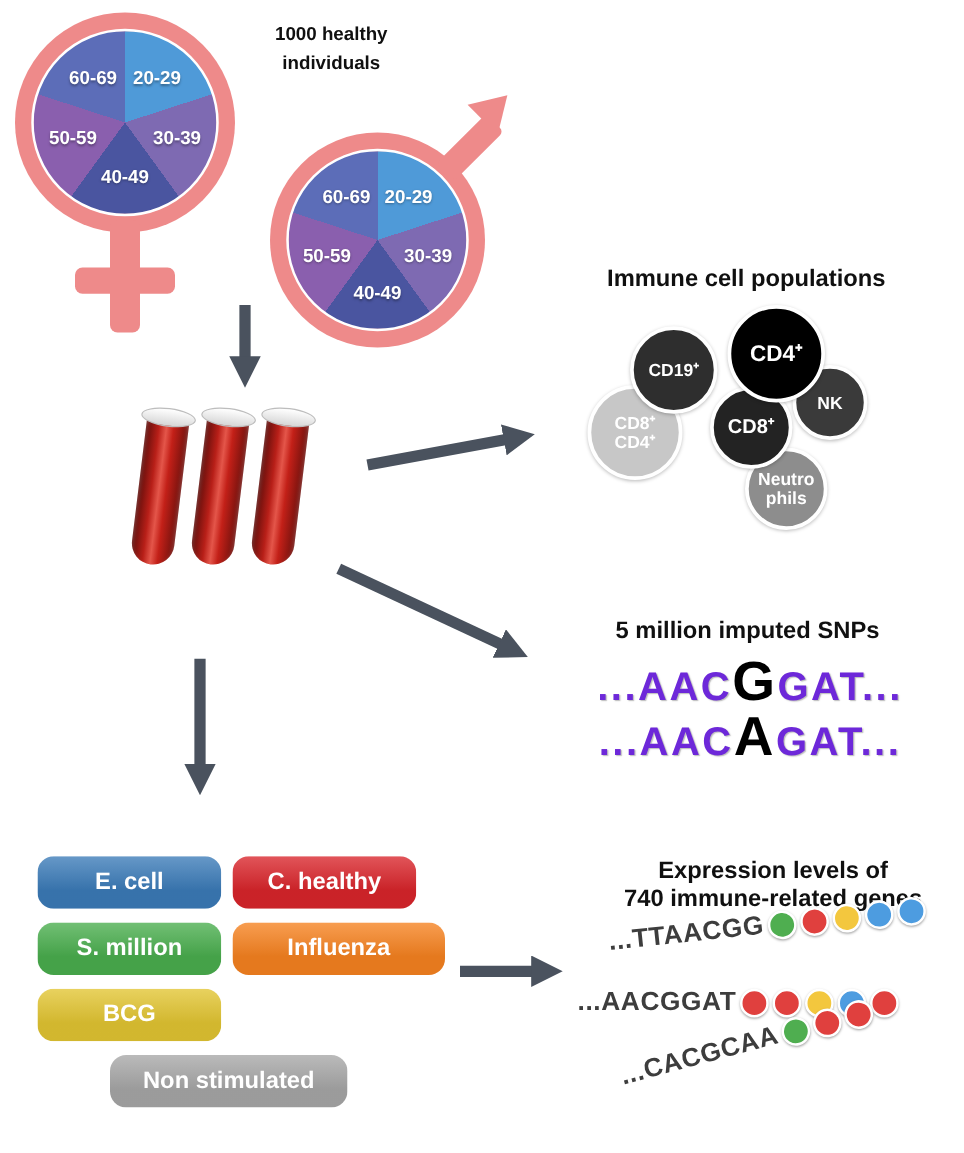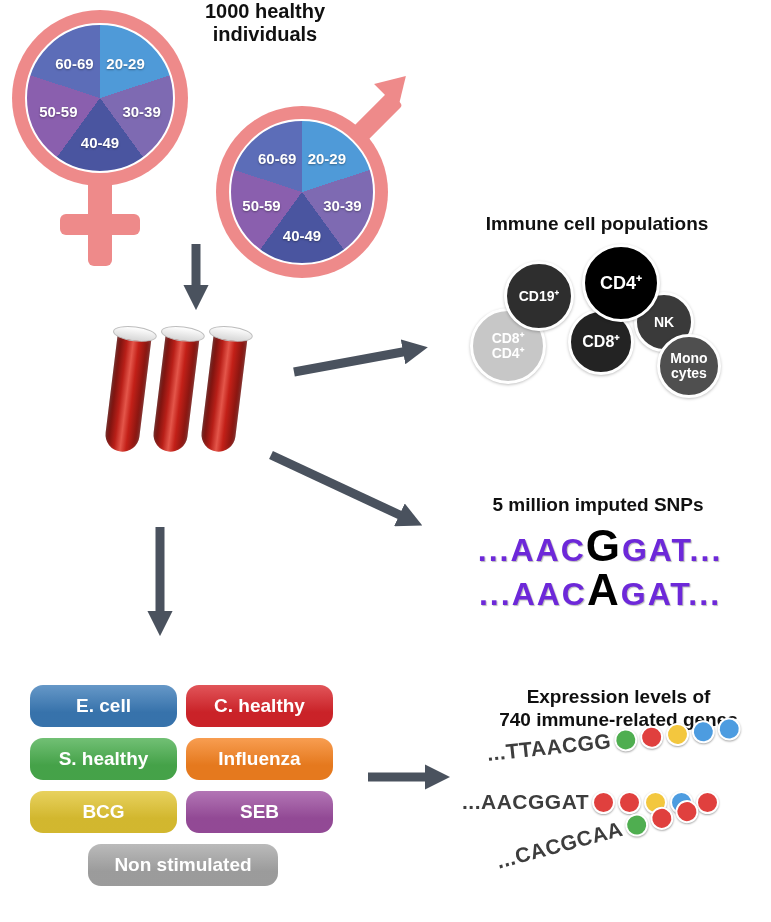--- a/index.html
+++ b/index.html
@@ -5,21 +5,21 @@
   html,body { margin:0; padding:0; background:#fff; }
   .canvas {
     position:relative; width:771px; height:922px; background:#fff;
     font-family:"Liberation Sans", sans-serif; overflow:hidden; color:#111;
   }
   .arrows { position:absolute; left:0; top:0; pointer-events:none; }
   .arrow-line { stroke-width:9; fill:none; }
 
   
   .h { position:absolute; font-weight:bold; color:#101010; text-align:center; white-space:pre-line; }
-  .title      { left:160px; top:0;   width:210px; font-size:20px; line-height:23px; }
+  .title      { left:160px; top:16px;   width:210px; font-size:15px; line-height:23px; }
   .wb         { left:58px;  top:480px; width:210px; font-size:20px; }
   .ic-title   { left:452px; top:213px; width:290px; font-size:19px; }
   .snp-title  { left:448px; top:494px; width:300px; font-size:19px; }
   .expr-title { left:466px; top:685px; width:305px; font-size:19px; line-height:23px; }
 
   
   .symbol { position:absolute; border-radius:50%; }
   .female { left:12px;  top:10px;  width:176px; height:176px; }
   .male   { left:216px; top:106px; width:172px; height:172px; }
   .f-stem { position:absolute; left:76px; top:166px; width:24px; height:90px; border-radius:6px; }
@@ -69,21 +69,21 @@
               text-shadow:1px 1px 1px rgba(100,100,100,0.45); }
   .snp-variant { font-weight:bold; font-size:44px; color:#000; letter-spacing:2px; }
 
   
   .pill { position:absolute; height:42px; border-radius:13px; display:flex; align-items:center; justify-content:center;
           color:#fff; font-weight:bold; font-size:19px;
           background-image:linear-gradient(rgba(255,255,255,0.22), rgba(0,0,0,0.07) 65%); }
   .pill-0 { left:30px;  top:685px; width:147px; }
   .pill-1 { left:186px; top:685px; width:147px; }
   .pill-2 { left:30px;  top:738px; width:147px; }
-  .pill-3 { left:186px; top:738px; width:147px; }
+  .pill-3 { left:186px; top:738px; width:170px; }
   .pill-4 { left:30px;  top:791px; width:147px; }
   .pill-5 { left:186px; top:791px; width:147px; }
   .pill-6 { left:88px;  top:844px; width:190px; }
 
   
   .expr-row { position:absolute; display:flex; align-items:center; gap:3px; transform-origin:left center; }
   .er-0 { left:487px; top:742px; transform:rotate(-6deg); }
   .er-1 { left:462px; top:790px; }
   .er-2 { left:497px; top:850px; transform:rotate(-15deg); }
   .expr-seq { font-weight:bold; font-size:21px; color:#3d3d3d; letter-spacing:0.5px;
@@ -149,37 +149,36 @@
       <div class="tube-rim"></div>
       <div class="tube-body"></div>
     </div>
   </div>
 
   <div class="h ic-title">Immune cell populations</div>
   <div class="cell cell-0" style="background-color: rgb(199, 199, 199);">CD8⁺
 CD4⁺</div>
   <div class="cell cell-2" style="background-color: rgb(46, 46, 46);">CD19⁺</div>
   <div class="cell cell-3" style="background-color: rgb(58, 58, 58);">NK</div>
-  <div class="cell cell-4" style="background-color: rgb(79, 79, 79);">Mono
-cytes</div>
+  <div class="cell cell-5" style="background-color: rgb(141, 141, 141);">Neutro
+phils</div>
   <div class="cell cell-6" style="background-color: rgb(35, 35, 35);">CD8⁺</div>
   <div class="cell cell-7" style="background-color: rgb(0, 0, 0);">CD4⁺</div>
 
   <div class="h snp-title">5 million imputed SNPs</div>
   <div class="snp-seqs">
     <div class="snp-line"><span class="snp-gray">...AAC</span><span class="snp-variant">G</span><span class="snp-gray">GAT...</span></div>
     <div class="snp-line"><span class="snp-gray">...AAC</span><span class="snp-variant">A</span><span class="snp-gray">GAT...</span></div>
   </div>
 
   <div class="pill pill-0" style="background-color: rgb(59, 123, 184);">E. cell</div>
   <div class="pill pill-1" style="background-color: rgb(217, 37, 43);">C. healthy</div>
-  <div class="pill pill-2" style="background-color: rgb(74, 174, 78);">S. healthy</div>
+  <div class="pill pill-2" style="background-color: rgb(74, 174, 78);">S. million</div>
   <div class="pill pill-3" style="background-color: rgb(246, 130, 32);">Influenza</div>
   <div class="pill pill-4" style="background-color: rgb(226, 197, 50);">BCG</div>
-  <div class="pill pill-5" style="background-color: rgb(157, 79, 160);">SEB</div>
   <div class="pill pill-6" style="background-color: rgb(167, 167, 167);">Non stimulated</div>
 
   <div class="h expr-title">Expression levels of
 740 immune-related genes</div>
 
   <div class="expr-row er-0">
     <span class="expr-seq">...TTAACGG</span>
     <span class="bead" style="background-color: rgb(79, 174, 80);"></span>
     <span class="bead" style="background-color: rgb(224, 64, 62);"></span>
     <span class="bead" style="background-color: rgb(243, 199, 62);"></span>

